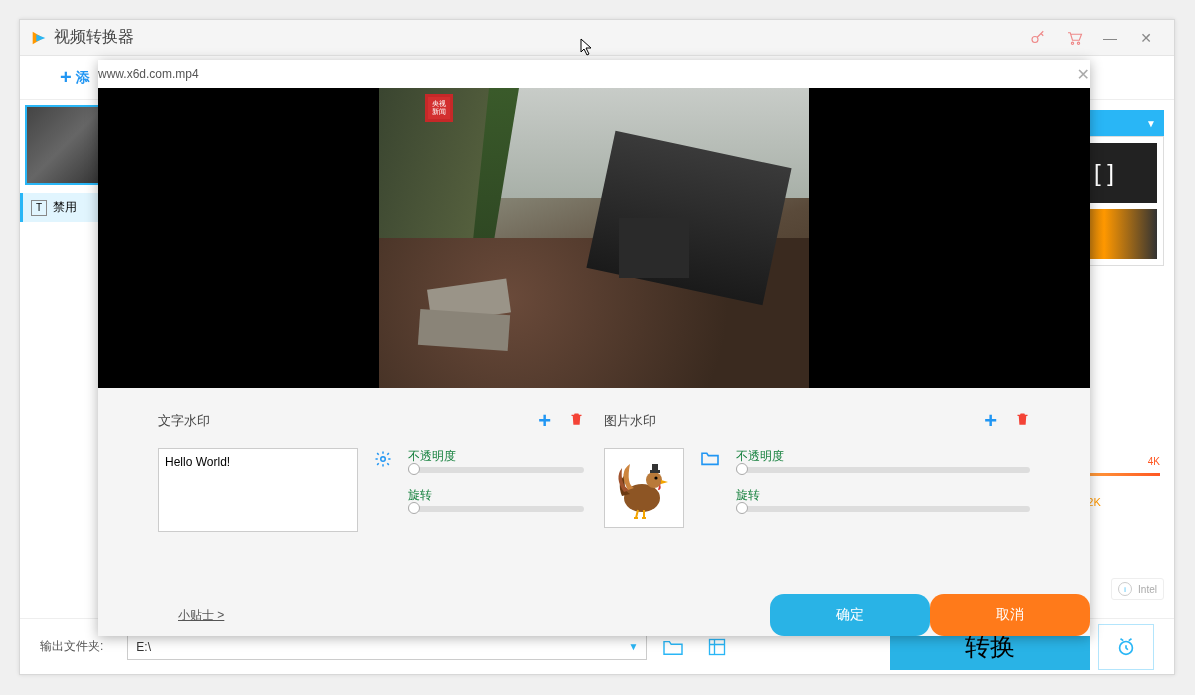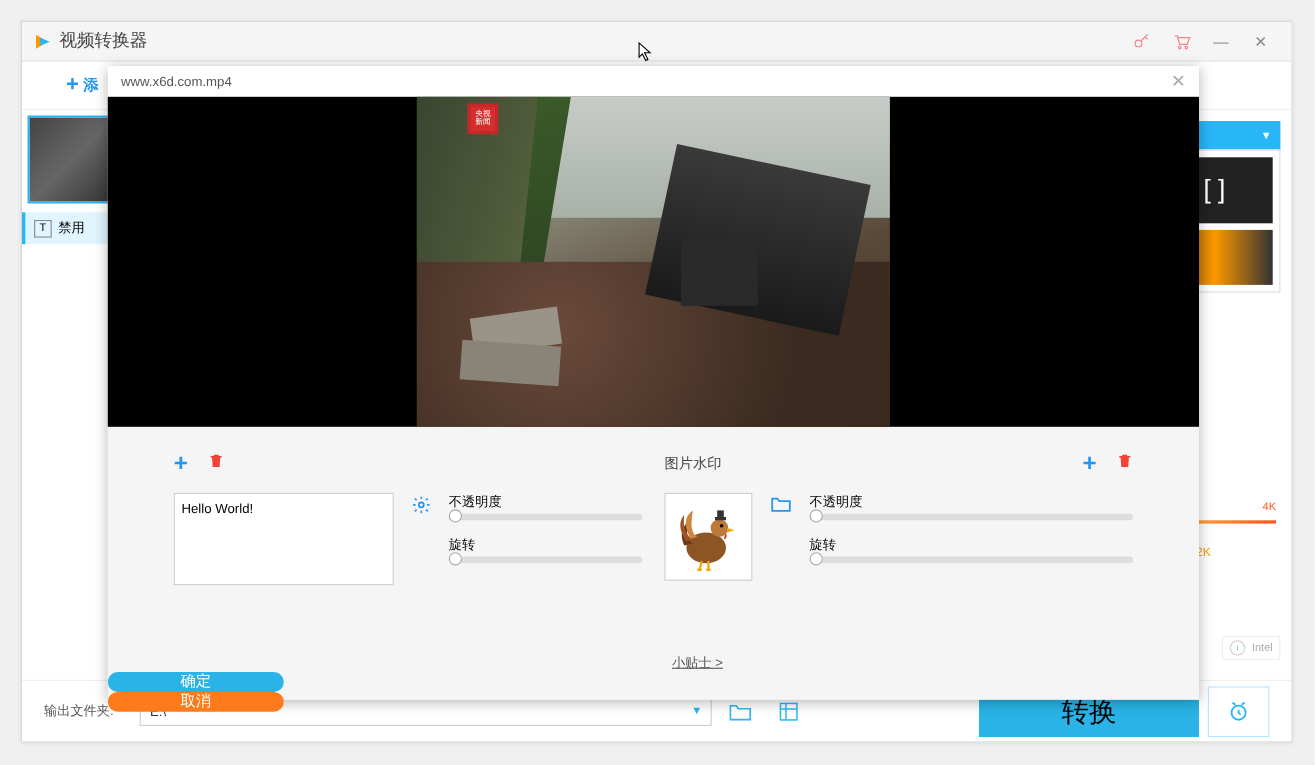--- a/index.html
+++ b/index.html
@@ -44,21 +44,21 @@
 .footer { position: absolute; left: 0; right: 0; bottom: 0; height: 56px; display: flex; align-items: center; padding: 0 20px; border-top: 1px solid #eee; }
 .footer-label { font-size: 12px; color: #555; margin-right: 24px; }
 .footer-select { flex: 0 0 520px; height: 26px; border: 1px solid #ccc; display: flex; align-items: center; padding: 0 8px; font-size: 12px; color: #333; justify-content: space-between; }
 .footer-select .dd { color: #29b6f6; font-size: 10px; }
 .footer-icon { width: 36px; height: 36px; display: flex; align-items: center; justify-content: center; cursor: pointer; margin-left: 8px; color: #29b6f6; }
 .convert-btn { margin-left: auto; width: 200px; height: 46px; background: #29b3e6; color: #000000; display: flex; align-items: center; justify-content: center; font-size: 25px; cursor: pointer; }
 .clock-btn { width: 56px; height: 46px; margin-left: 8px; border: 1px solid #b3e5fc; display: flex; align-items: center; justify-content: center; color: #29b6f6; cursor: pointer; }
 
 
 .modal { position: absolute; left: 98px; top: 60px; width: 992px; height: 576px; background: #fff; box-shadow: 0 2px 12px rgba(0,0,0,0.3); display: flex; flex-direction: column; }
-.modal-title { height: 28px; display: flex; align-items: center; padding: 0 12px; font-size: 12px; color: #555; }
+.modal-title { height: 28px; display: flex; align-items: center; padding: 0 0; font-size: 12px; color: #555; }
 .modal-title .spacer { flex: 1; }
 .modal-close { cursor: pointer; color: #aaa; font-size: 16px; }
 
 .video-area { height: 300px; background: #000; display: flex; align-items: center; justify-content: center; position: relative; }
 .video-frame { width: 430px; height: 300px; position: relative; background: linear-gradient(160deg,#6a7a6a 0%,#8a8a7a 30%,#5a4a3a 60%,#3a2a1a 100%); overflow: hidden; }
 .vf-sky { position: absolute; top: 0; left: 60px; right: 0; height: 110px; background: linear-gradient(#c8ccc8,#a8b0a8); }
 .vf-wall { position: absolute; top: 0; left: 0; width: 110px; height: 100%; background: linear-gradient(100deg,#3a4530,#5a6540); transform: skewX(-6deg); transform-origin: top left; }
 .vf-green { position:absolute; top:0; left:50px; width:90px; height:220px; background: linear-gradient(#3a5a2a,#2a4020); clip-path: polygon(0 0,100% 0,60% 100%,0 100%); }
 .vf-rubble { position: absolute; bottom: 0; left: 0; right: 0; height: 150px; background: radial-gradient(circle at 30% 40%,#6a4a3a,#3a2a1f 70%); }
 .vf-block { position: absolute; background: #888; }
@@ -77,30 +77,30 @@
 .wm-head { display: flex; align-items: center; margin-bottom: 14px; }
 .wm-title { font-size: 13px; color: #444; flex: 1; }
 .wm-add { color: #2196f3; font-size: 22px; font-weight: bold; cursor: pointer; margin-right: 18px; }
 .wm-del { color: #f44336; cursor: pointer; }
 .wm-del svg { width: 15px; height: 16px; }
 .wm-body { display: flex; gap: 16px; }
 .wm-text { width: 200px; height: 84px; border: 1px solid #ccc; background: #fff; padding: 6px; font-size: 12px; resize: none; }
 .wm-gear { color: #2196f3; cursor: pointer; align-self: flex-start; margin-top: 2px; }
 .wm-gear svg { width: 18px; height: 18px; }
 .wm-sliders { flex: 1; }
-.wm-sl-label { font-size: 12px; color: #000000; margin-bottom: 2px; }
+.wm-sl-label { font-size: 12px; color: #15803d; margin-bottom: 2px; }
 .wm-slider { height: 6px; background: #ddd; border-radius: 3px; position: relative; margin-bottom: 14px; }
 .wm-slider-knob { position: absolute; left: 0; top: -4px; width: 12px; height: 12px; background: #fff; border: 1px solid #aaa; border-radius: 50%; }
 .wm-img { width: 80px; height: 80px; border: 1px solid #ccc; background: #fff; display: flex; align-items: center; justify-content: center; }
 .wm-folder { color: #2196f3; cursor: pointer; align-self: flex-start; margin-top: 2px; }
 .wm-folder svg { width: 20px; height: 16px; }
 
 .turkey { width: 64px; height: 64px; }
 
-.modal-footer { height: 42px; display: flex; background: #f5f5f5; flex-direction: column; }
+.modal-footer { height: 42px; display: flex; background: #f5f5f5; }
 .tip-link { align-self: center; margin-left: 80px; font-size: 12px; color: #555; text-decoration: underline; cursor: pointer; }
 .mf-spacer { flex: 1; }
 .mf-btn { width: 160px; display: flex; align-items: center; justify-content: center; font-size: 14px; color: #fff; cursor: pointer; border-radius: 14px; }
 .mf-ok { background: #29b3e6; }
 .mf-cancel { background: #ff7a1a; }
 
 .cursor { position: absolute; left: 580px; top: 38px; pointer-events: none; }
 .cursor svg { width: 14px; height: 18px; }
 </style>
 </head>
@@ -228,20 +228,21 @@
           </div>
       </div>
     </div>
   </div>
 
 
   <div class="wm-row">
 
     <div class="wm-col">
       <div class="wm-head">
+        <span class="wm-title">文字水印</span>
         <span class="wm-add">+</span>
         <span class="wm-del">
           <svg viewBox="0 0 24 24" fill="#f44336">
               <path d="M6 7h12l-1 14H7L6 7zm3-4h6l1 2H8l1-2zM4 5h16v2H4z"></path>
             </svg>
         </span>
       </div>
       <div class="wm-body">
         <textarea class="wm-text" style="">Hello World!</textarea>
         <span class="wm-gear">

